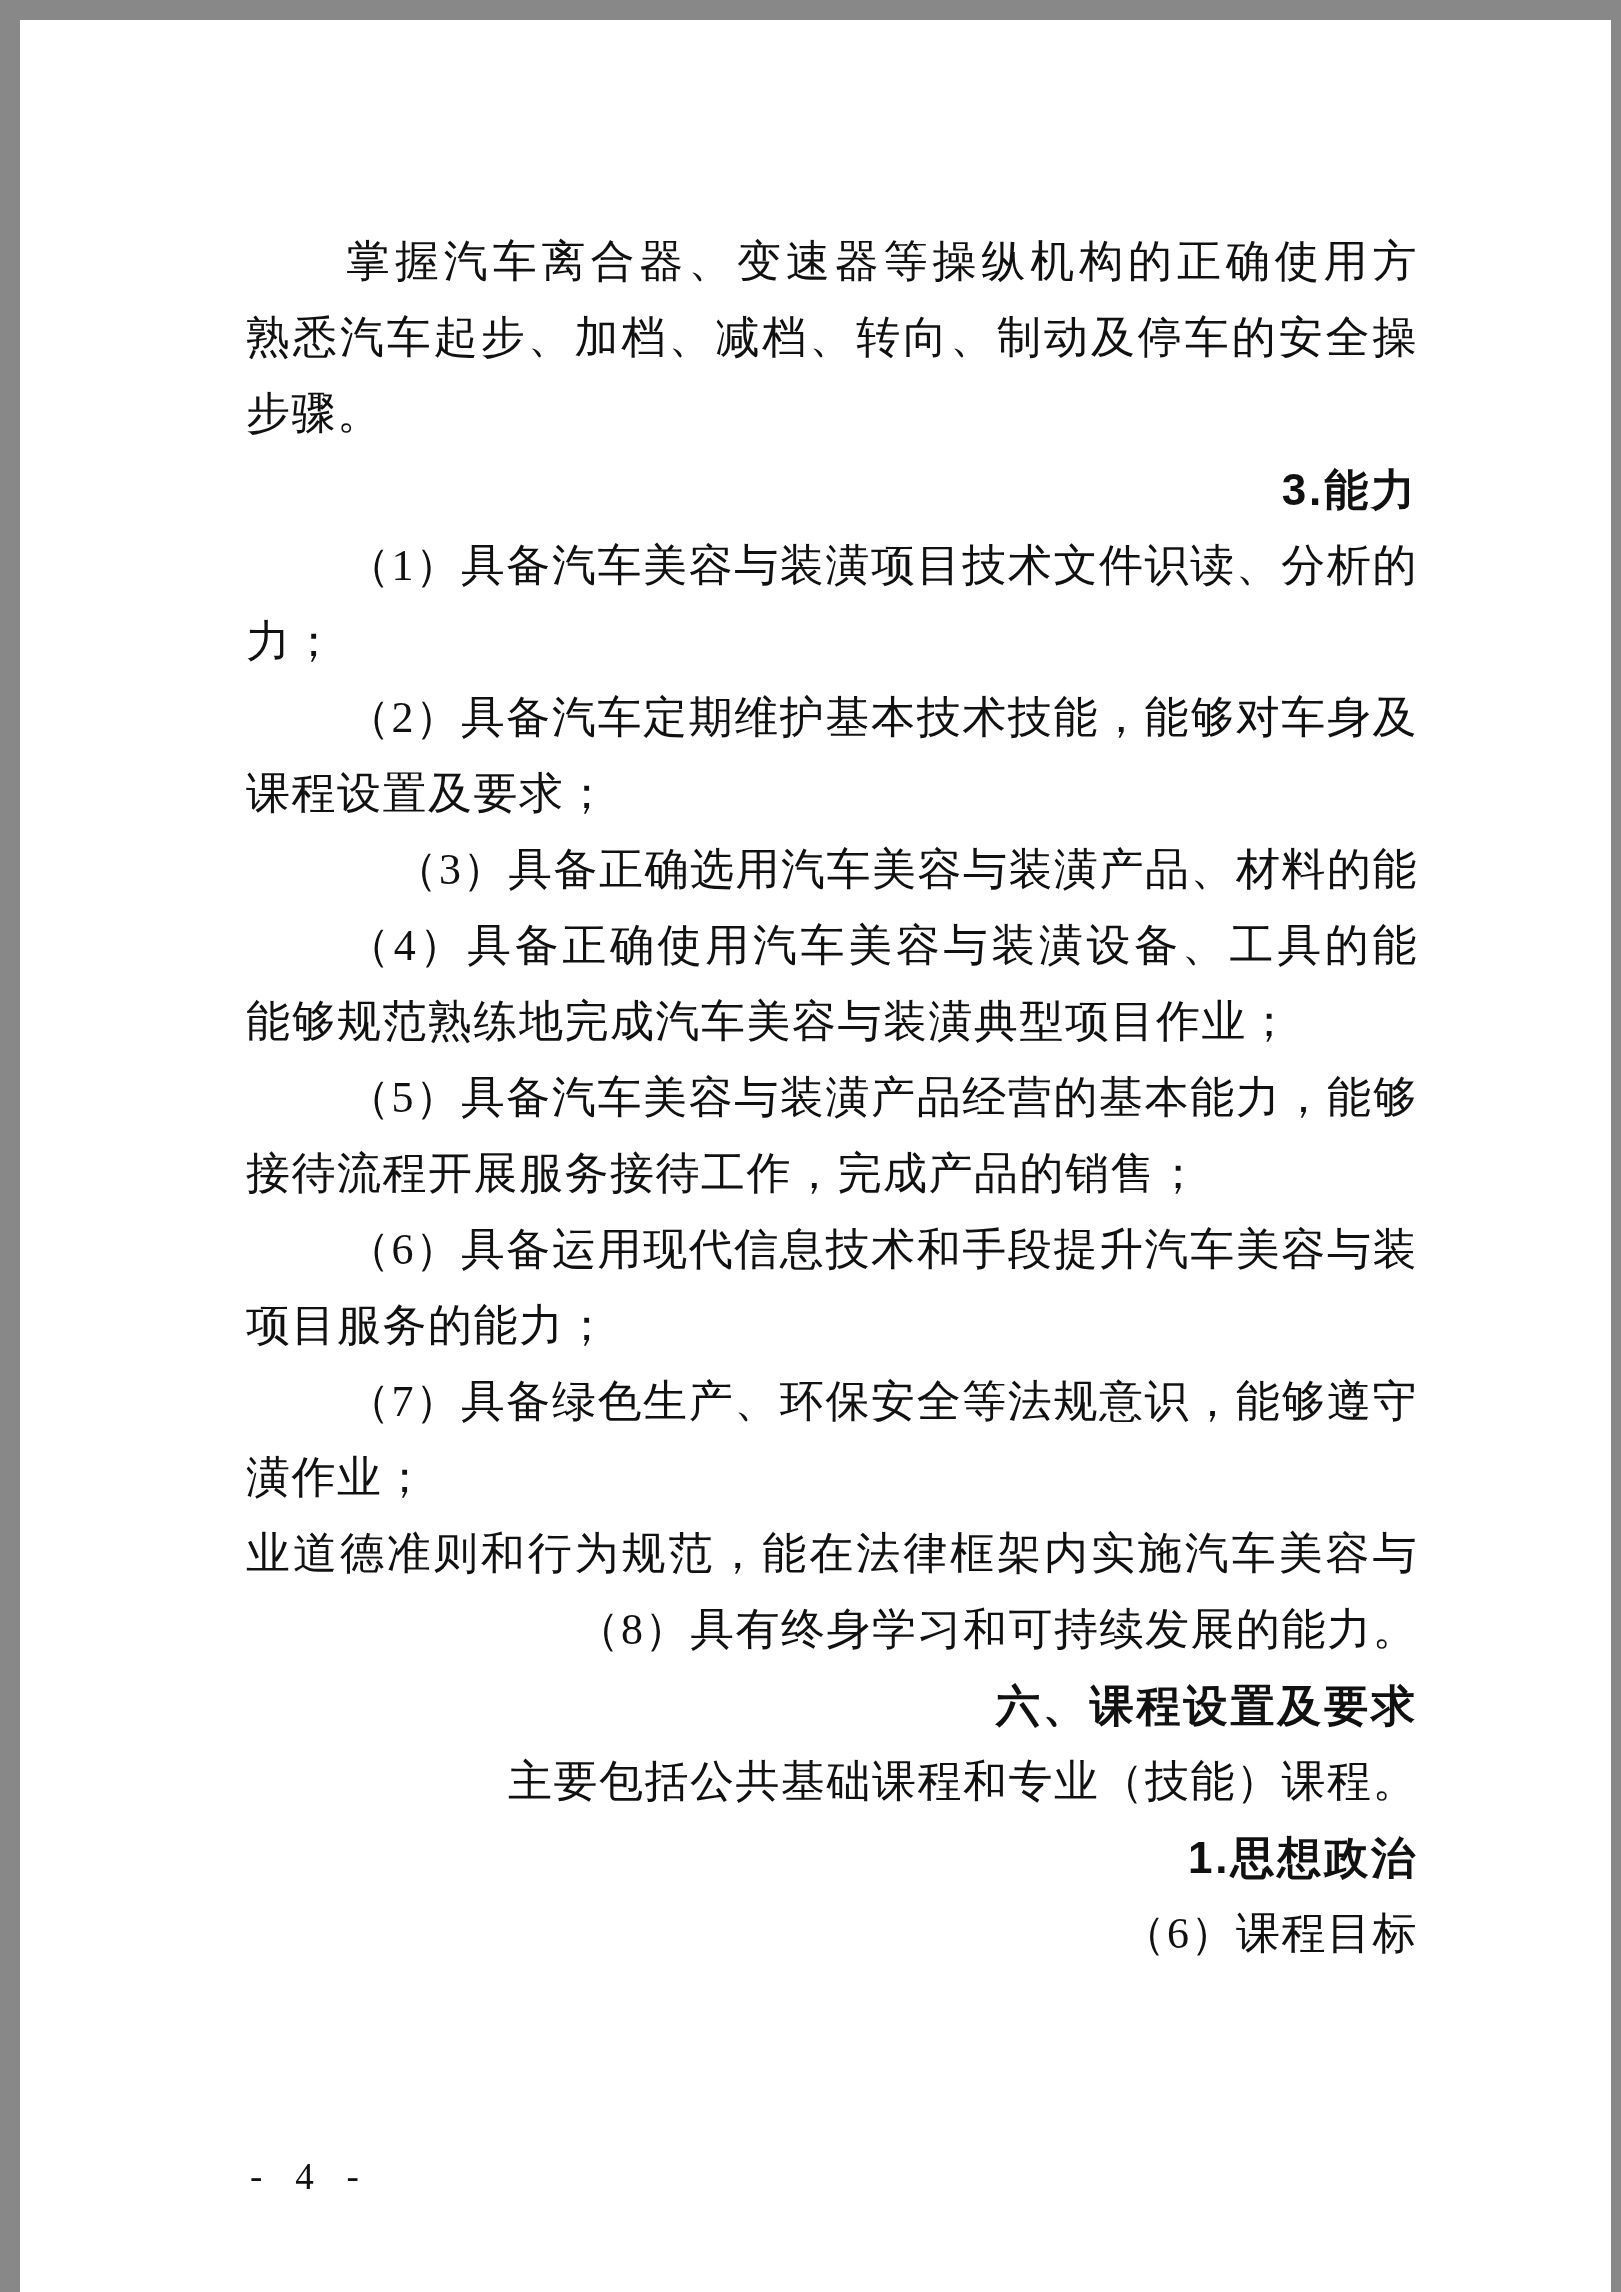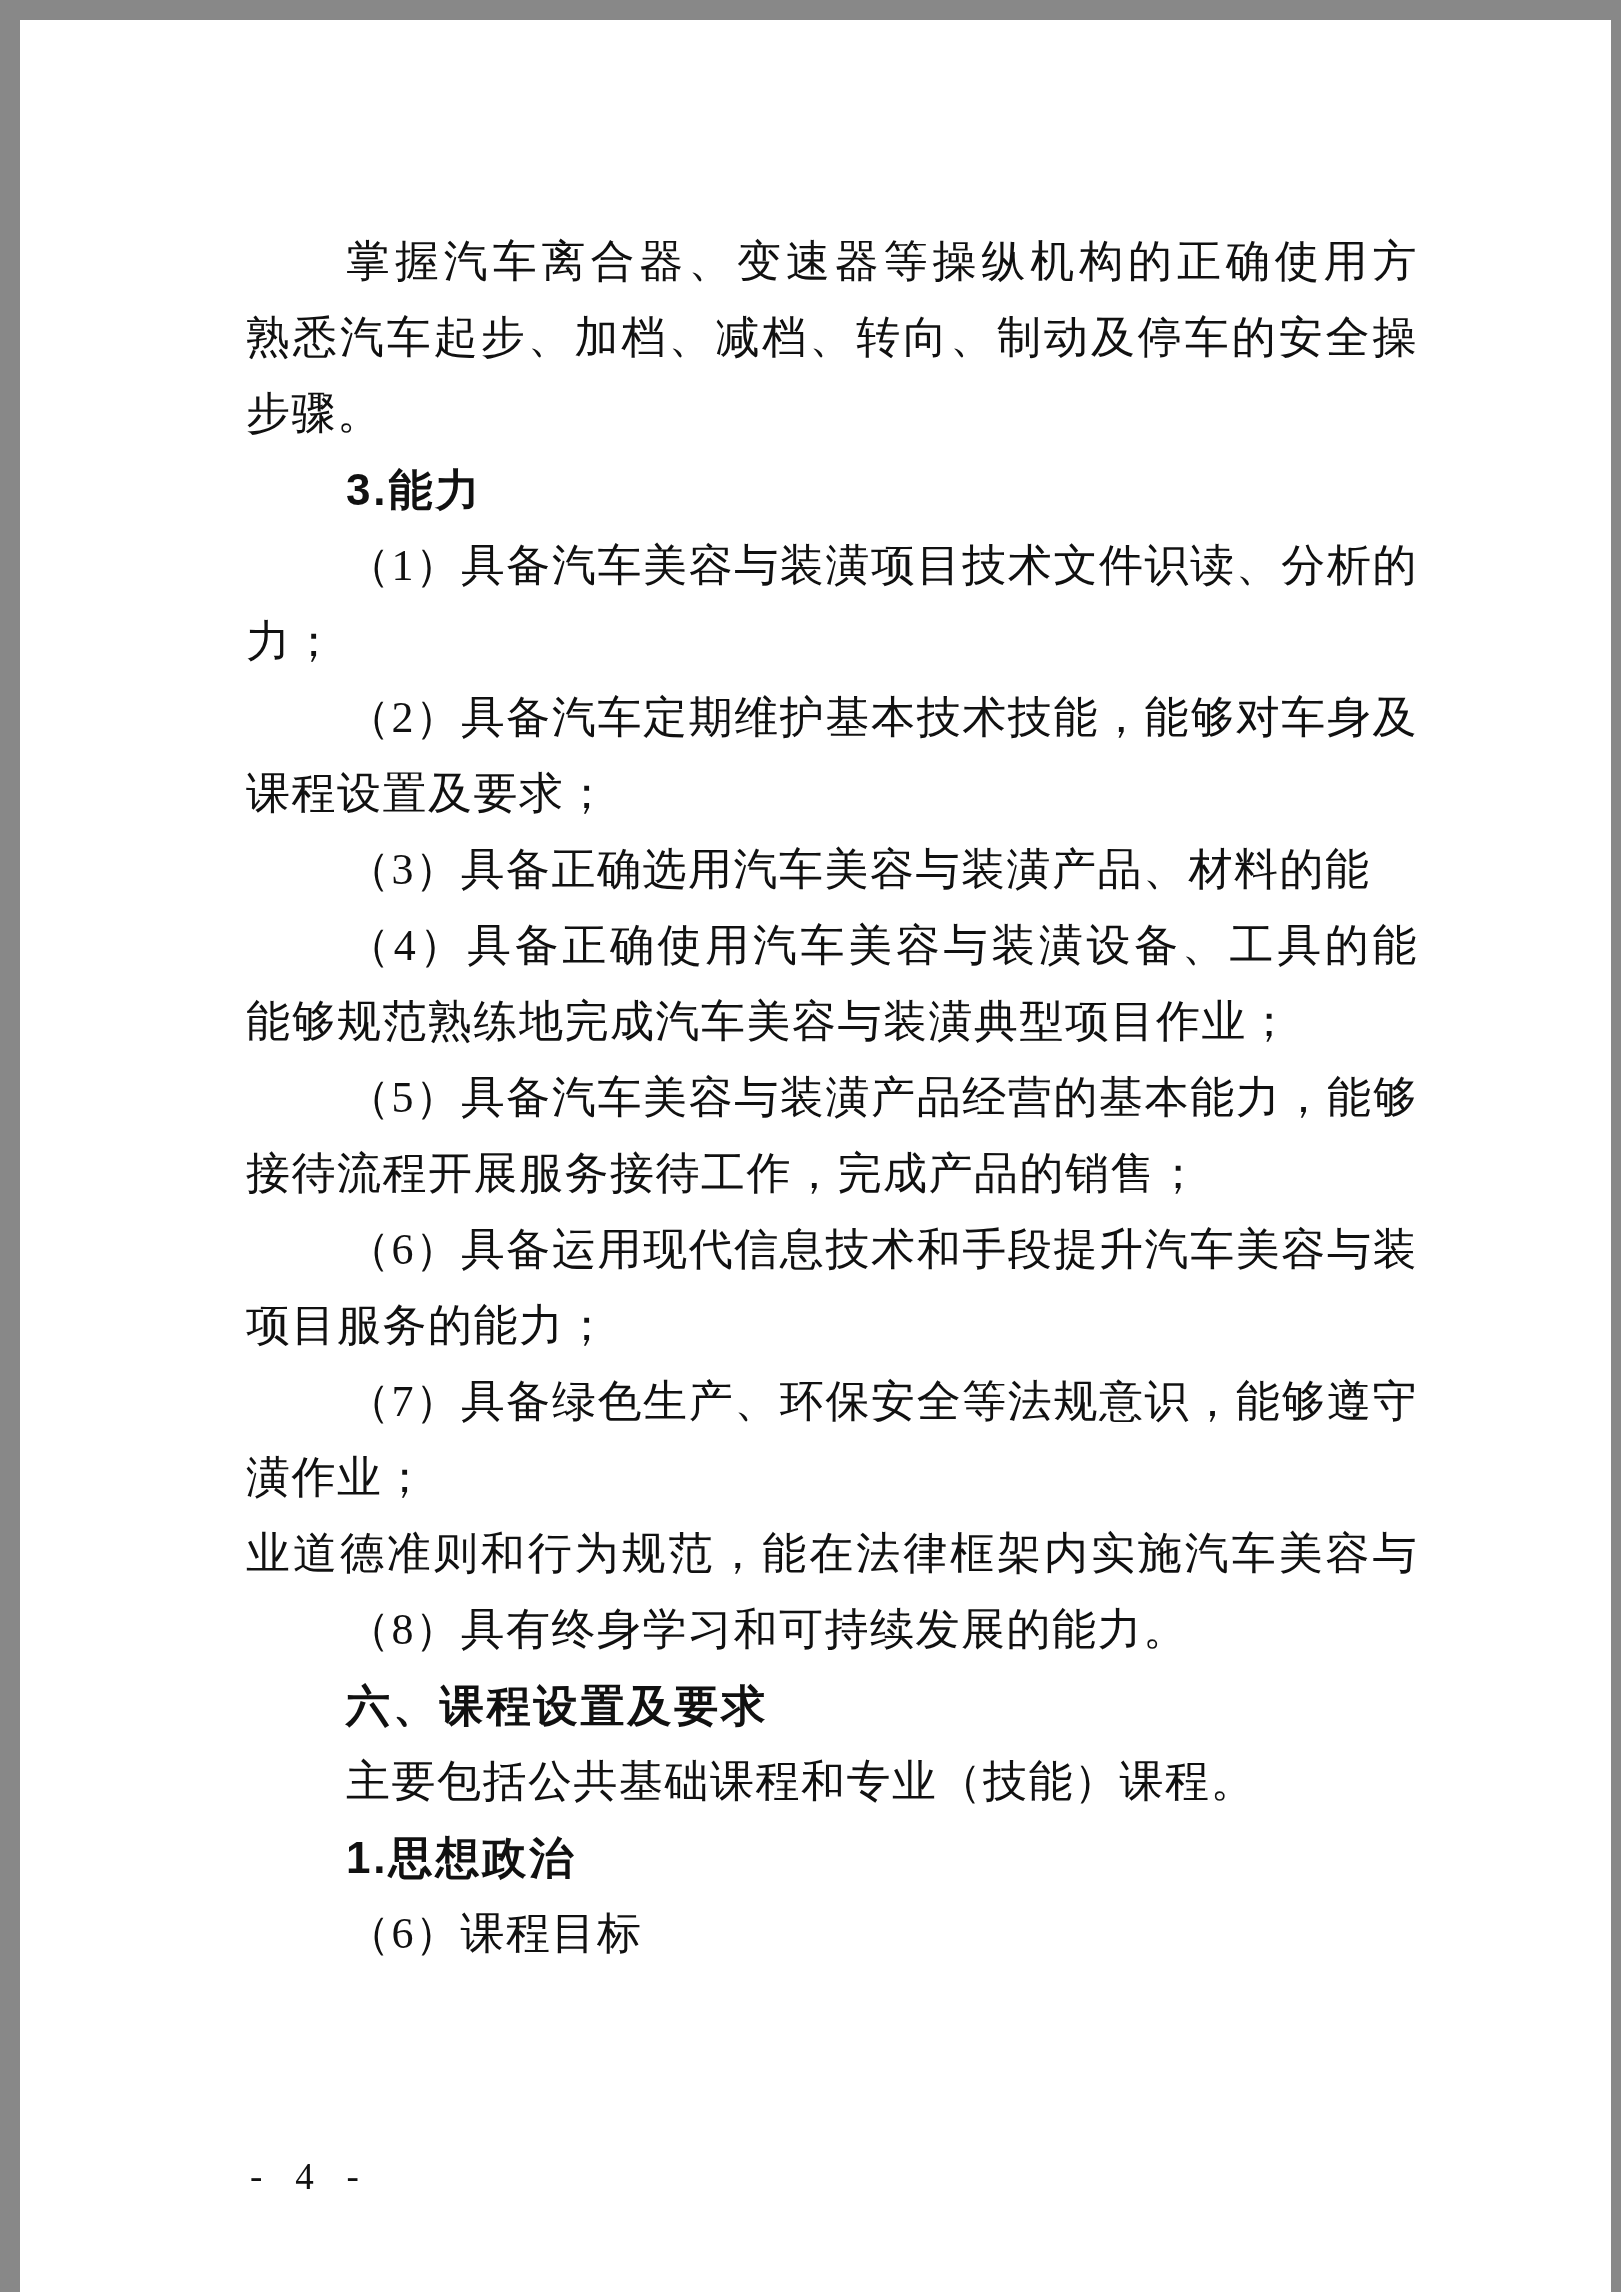--- a/index.html
+++ b/index.html
@@ -22,21 +22,21 @@
   }
   .line {
     height: 76px;
     line-height: 76px;
     font-size: 44px;
     letter-spacing: 1.5px;
     text-align: left;
     white-space: normal;
     overflow: hidden;
   }
-  .line.indent { text-indent: 100px; }
+  .line.indent { text-indent: 100px; text-align: right; }
   .line.full {
     text-align: justify;
     text-align-last: justify;
   }
   .line.heading {
     font-family: "Liberation Sans", "DejaVu Sans", sans-serif;
     font-weight: 700;
     letter-spacing: 2.9px;
   }
   .footer {

